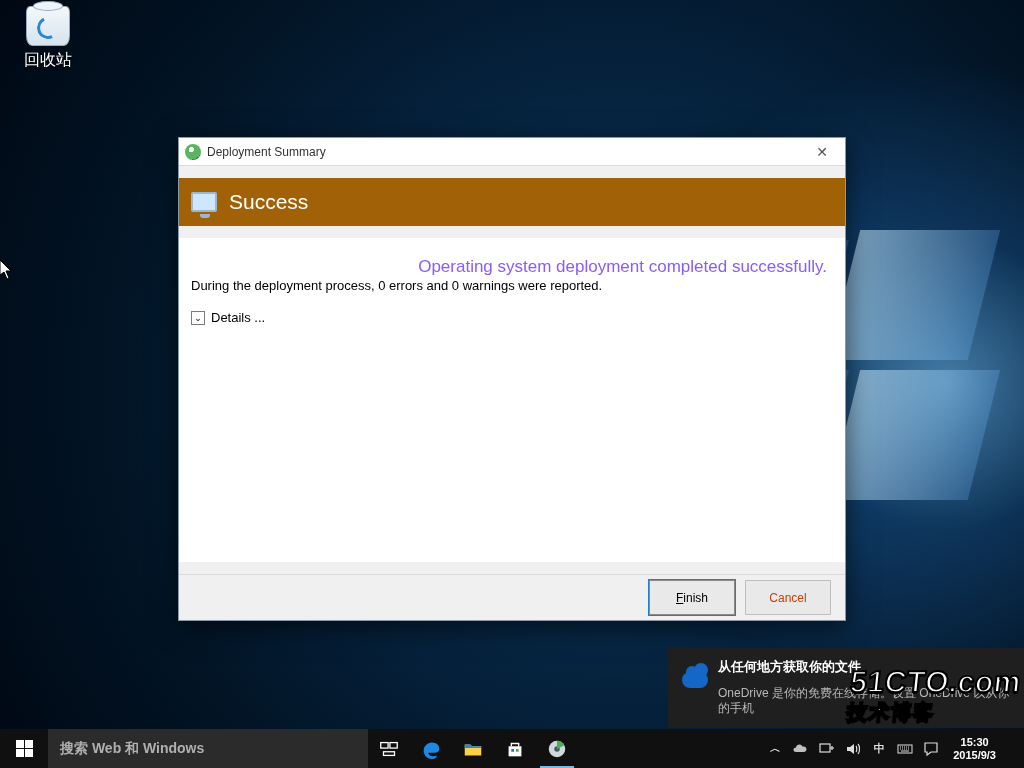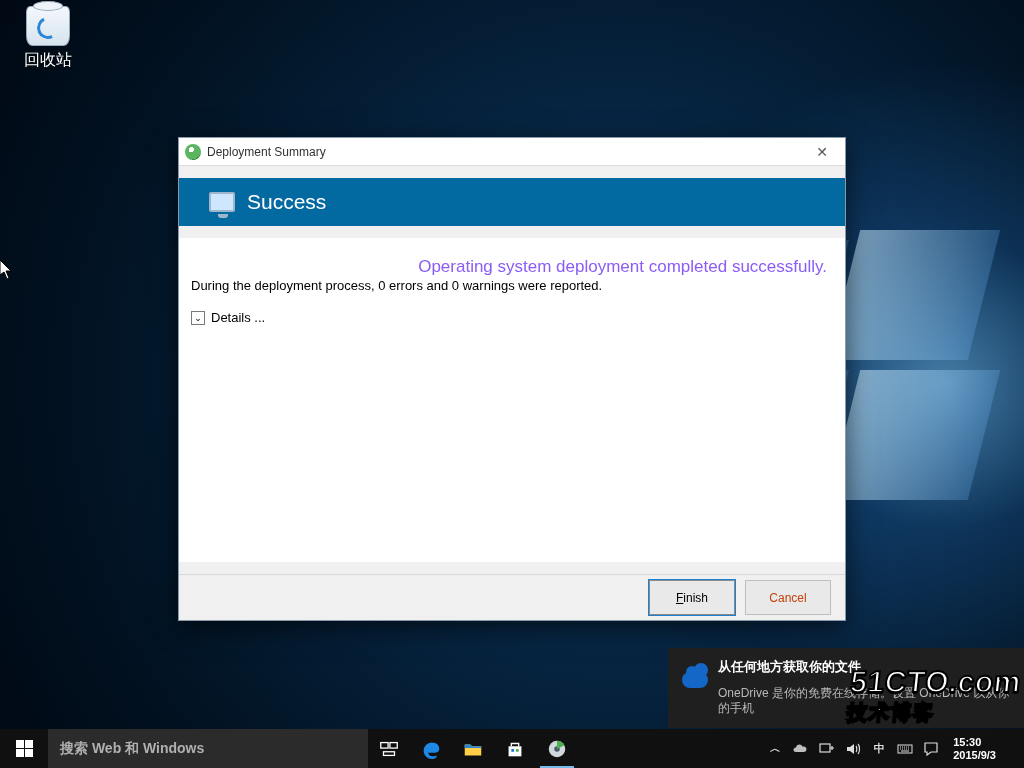--- a/index.html
+++ b/index.html
@@ -76,22 +76,22 @@
     background: radial-gradient(circle at 40% 35%, #fff 0 20%, #5ab560 20% 70%, #2e7d33 70% 100%);
     border-radius: 50%;
     position: relative;
   }
   .titlebar .close {
     margin-left: auto; width: 34px; height: 100%; display: flex; align-items: center; justify-content: center;
     color: #555; font-size: 14px; font-family: Arial;
   }
 
   .banner {
-    height: 48px; background: #0369a1; color: #fff; display: flex; align-items: center;
-    padding-left: 30px; font-size: 21px;
+    height: 48px; background: #a16207; color: #fff; display: flex; align-items: center;
+    padding-left: 12px; font-size: 21px;
   }
   .banner .monitor {
     width: 26px; height: 20px; background: #cfe6ff; border: 2px solid #9fb7cc;
     border-radius: 2px; margin-right: 12px; position: relative;
   }
   .banner .monitor::after {
     content: ""; position: absolute; left: 7px; top: 20px; width: 10px; height: 4px; background: #9fb7cc;
     border-radius: 0 0 3px 3px;
   }
 
@@ -171,21 +171,21 @@
   }
   .tbbtn {
     width: 42px; display: flex; align-items: center; justify-content: center; position: relative;
   }
   .tbbtn svg { width: 22px; height: 22px; }
   .tbbtn.active::after { content:""; position:absolute; left:4px; right:4px; bottom:0; height:2px; background:#76b9ed; }
   .systray {
     margin-left: auto; display: flex; align-items: center; gap: 10px; padding: 0 8px; font-size: 11px;
   }
   .systray .ico { width: 16px; height: 16px; display:flex; align-items:center; justify-content:center; color:#ddd; }
-  .clock { text-align: left; line-height: 1.15; padding: 0 4px; font-size: 11px; }
+  .clock { text-align: center; line-height: 1.15; padding: 0 4px; font-size: 11px; }
   .showdesk { width: 6px; border-left: 1px solid #3a3a3a; }
 </style>
 </head>
 <body>
 
 <div class="bg-burst"></div>
 <div class="bg-panes">
   <div class="p1"></div>
     <div class="p2"></div>
     <div class="p3"></div>

